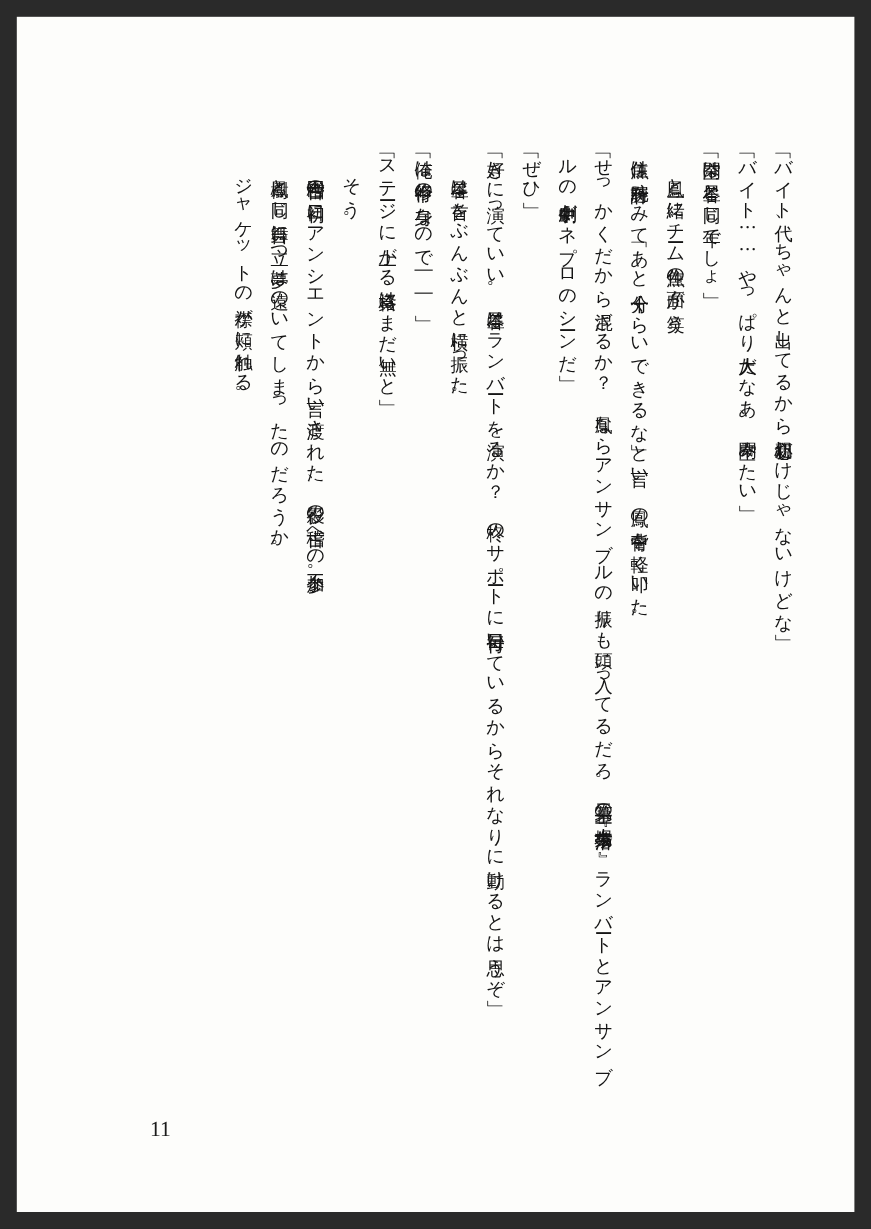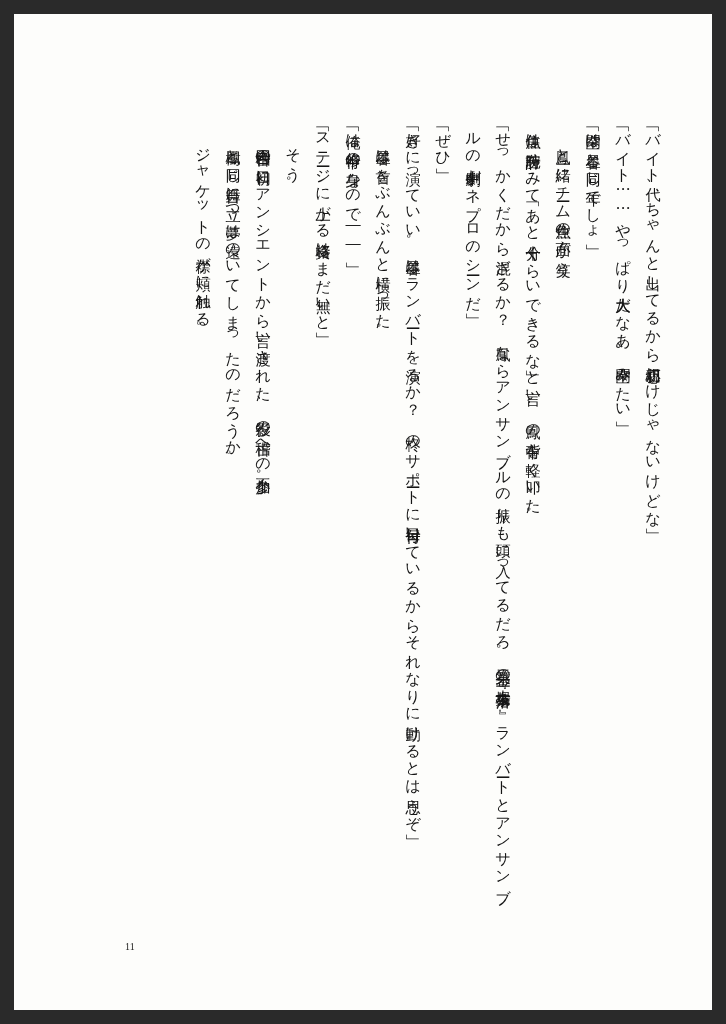--- a/index.html
+++ b/index.html
@@ -52,21 +52,21 @@
     margin: 0;
     padding: 0;
   }
   #text-block p.indent {
     padding-top: 16px;
   }
   #page-number {
     position: absolute;
     left: 96px;
     bottom: 58px;
-    font-size: 10px;
+    font-size: 18px;
     color: #1a1a1a;
     font-family: "Liberation Serif", "DejaVu Serif", serif;
     margin-left: 15px;
   }
 </style>
 </head>
 <body>
 
 <div id="page-frame">
   <div id="page-sheet">

